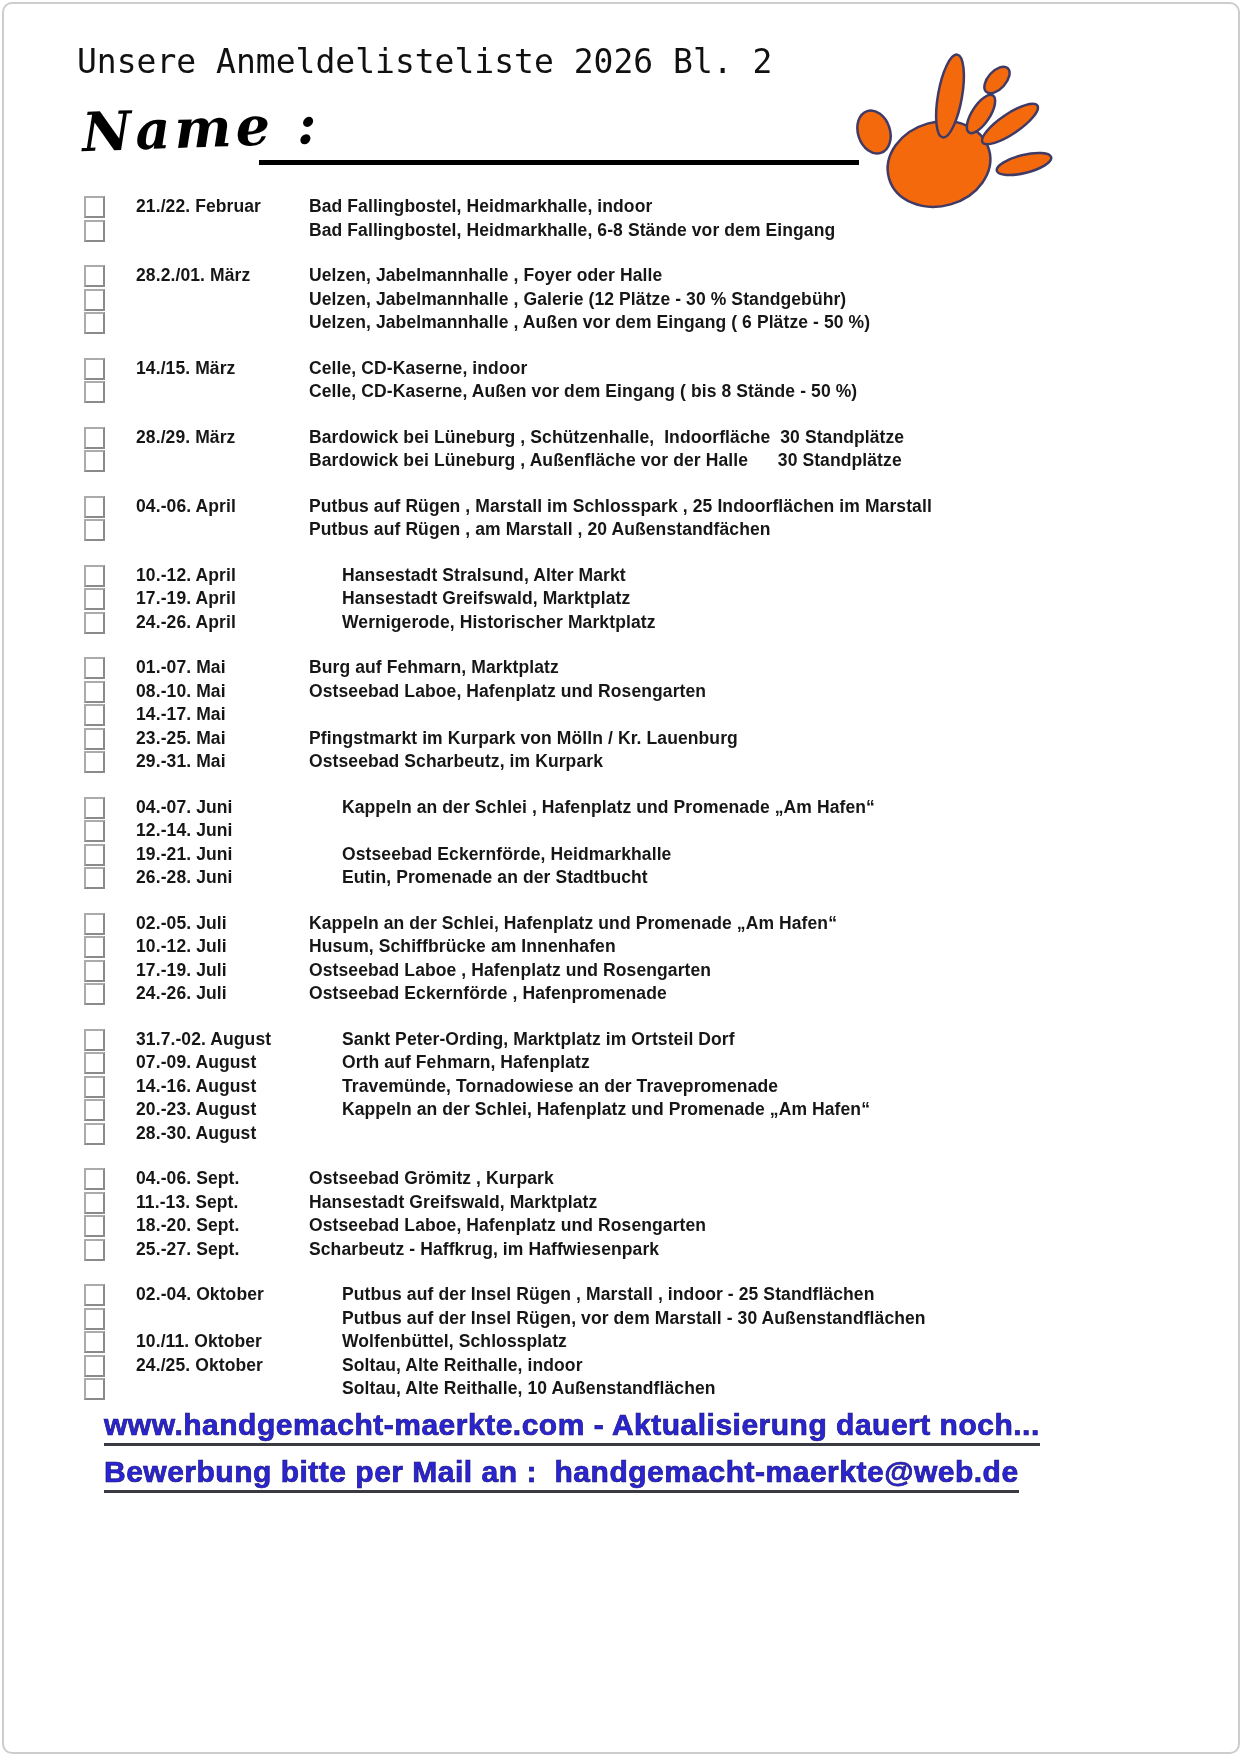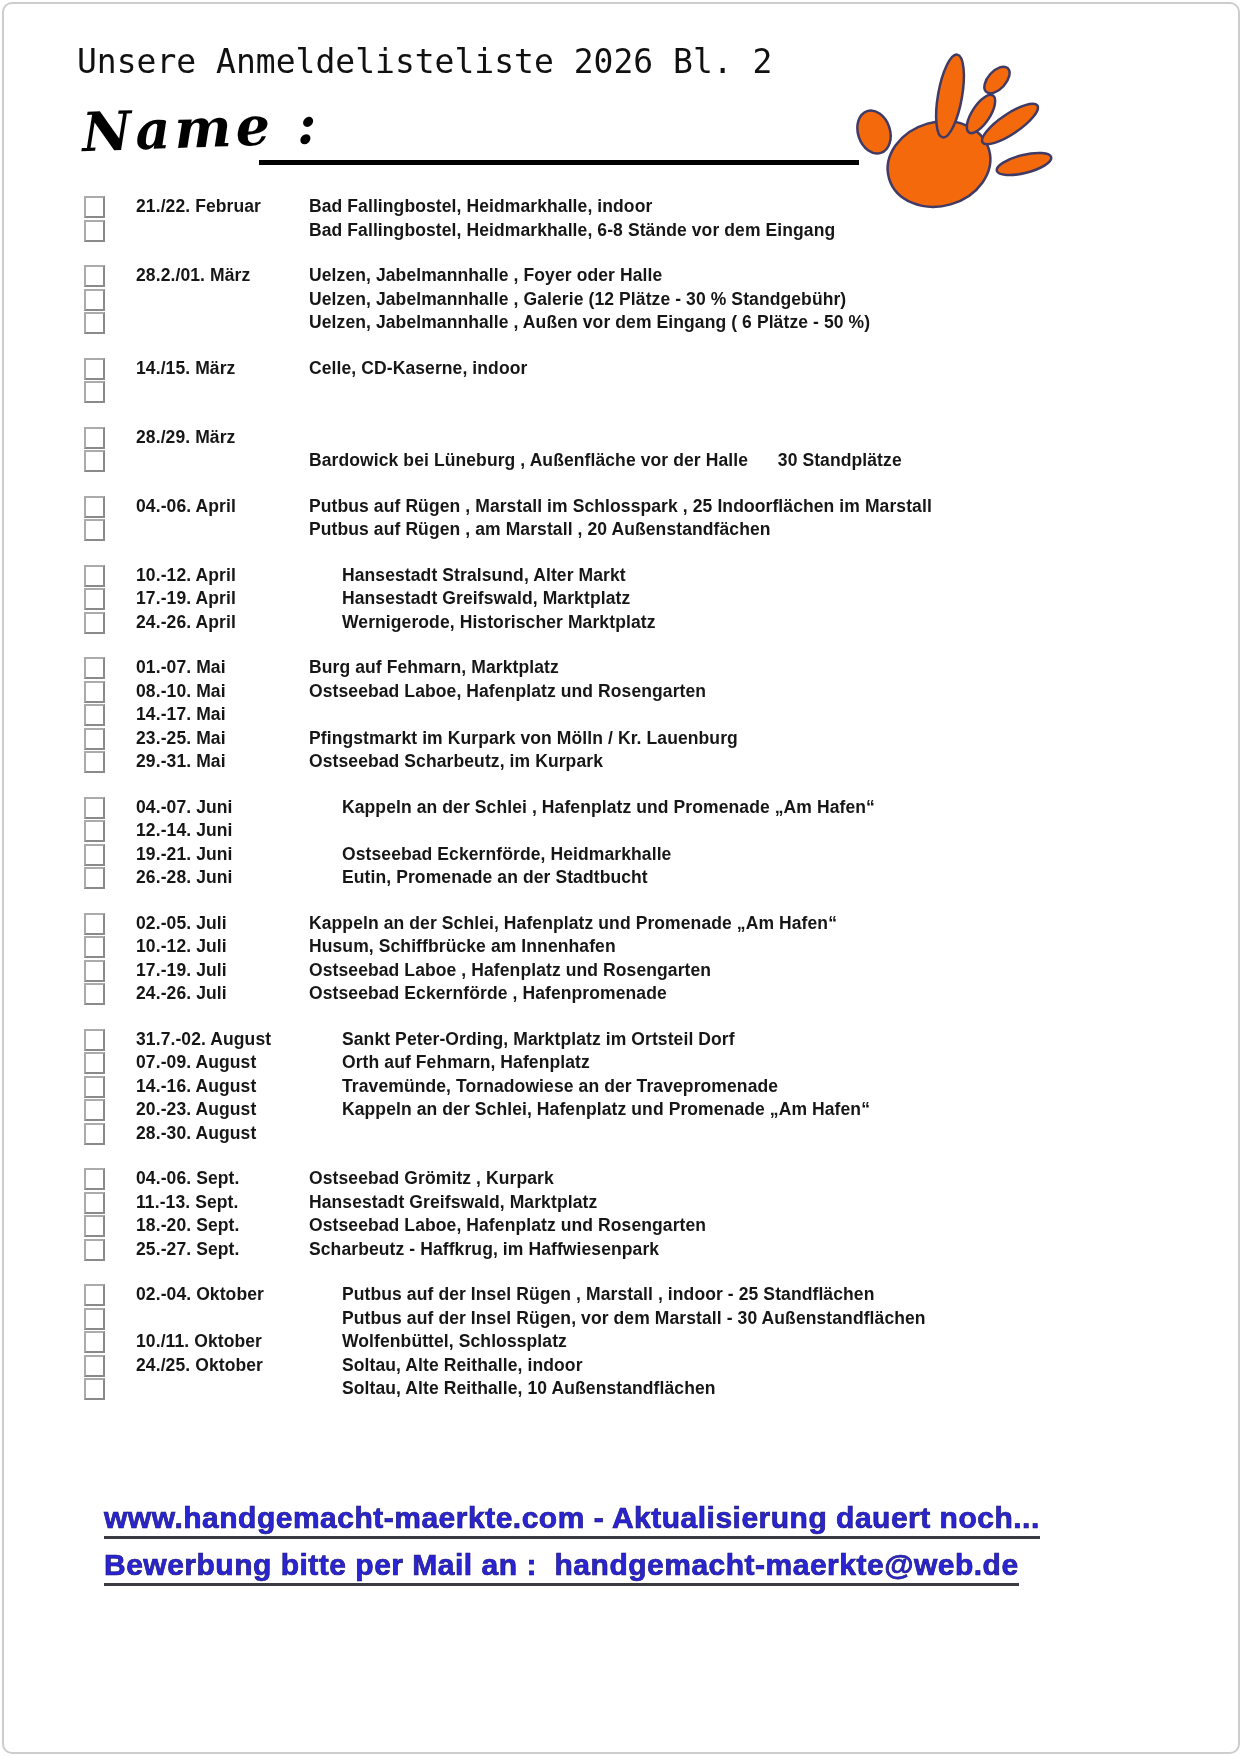--- a/index.html
+++ b/index.html
@@ -34,21 +34,21 @@
     background:#fff;border:2px solid;
     border-color:#ababab #8a8a8a #8a8a8a #ababab;
   }
   .date,.loc{
     position:absolute;top:0;font-weight:700;font-size:17.5px;color:#161616;
     white-space:pre;letter-spacing:0.1px;
   }
   .date{left:132px;}
   .loc.i0{left:305px;}
   .loc.i1{left:338px;}
-  .footer{position:absolute;left:100px;top:1495px;width:1060px;}
+  .footer{position:absolute;left:100px;top:1402px;width:1060px;}
   .footer-line{
     display:inline-block;
     font-weight:700;font-size:30px;line-height:37px;
     color:var(--footer-blue,#2a24d8);
     -webkit-text-stroke:0.7px #1c1668;
     border-bottom:3px solid #3a3a42;
     margin-bottom:7px;white-space:pre;letter-spacing:0.5px;
   }
 </style>
 </head>
@@ -105,26 +105,28 @@
       </div>
       <div class="group">
         <div class="row">
           <div class="checkbox"></div>
           <span class="date">14./15. März</span>
           <span class="loc i0">Celle, CD-Kaserne, indoor</span>
         </div>
         <div class="row">
           <div class="checkbox"></div>
           <span class="date"></span>
+          <span class="loc i0">Celle, CD-Kaserne, Außen vor dem Eingang ( bis 8 Stände - 50 %)</span>
         </div>
       </div>
       <div class="group">
         <div class="row">
           <div class="checkbox"></div>
           <span class="date">28./29. März</span>
+          <span class="loc i0">Bardowick bei Lüneburg , Schützenhalle,  Indoorfläche  30 Standplätze</span>
         </div>
         <div class="row">
           <div class="checkbox"></div>
           <span class="date"></span>
           <span class="loc i0">Bardowick bei Lüneburg , Außenfläche vor der Halle      30 Standplätze</span>
         </div>
       </div>
       <div class="group">
         <div class="row">
           <div class="checkbox"></div>

